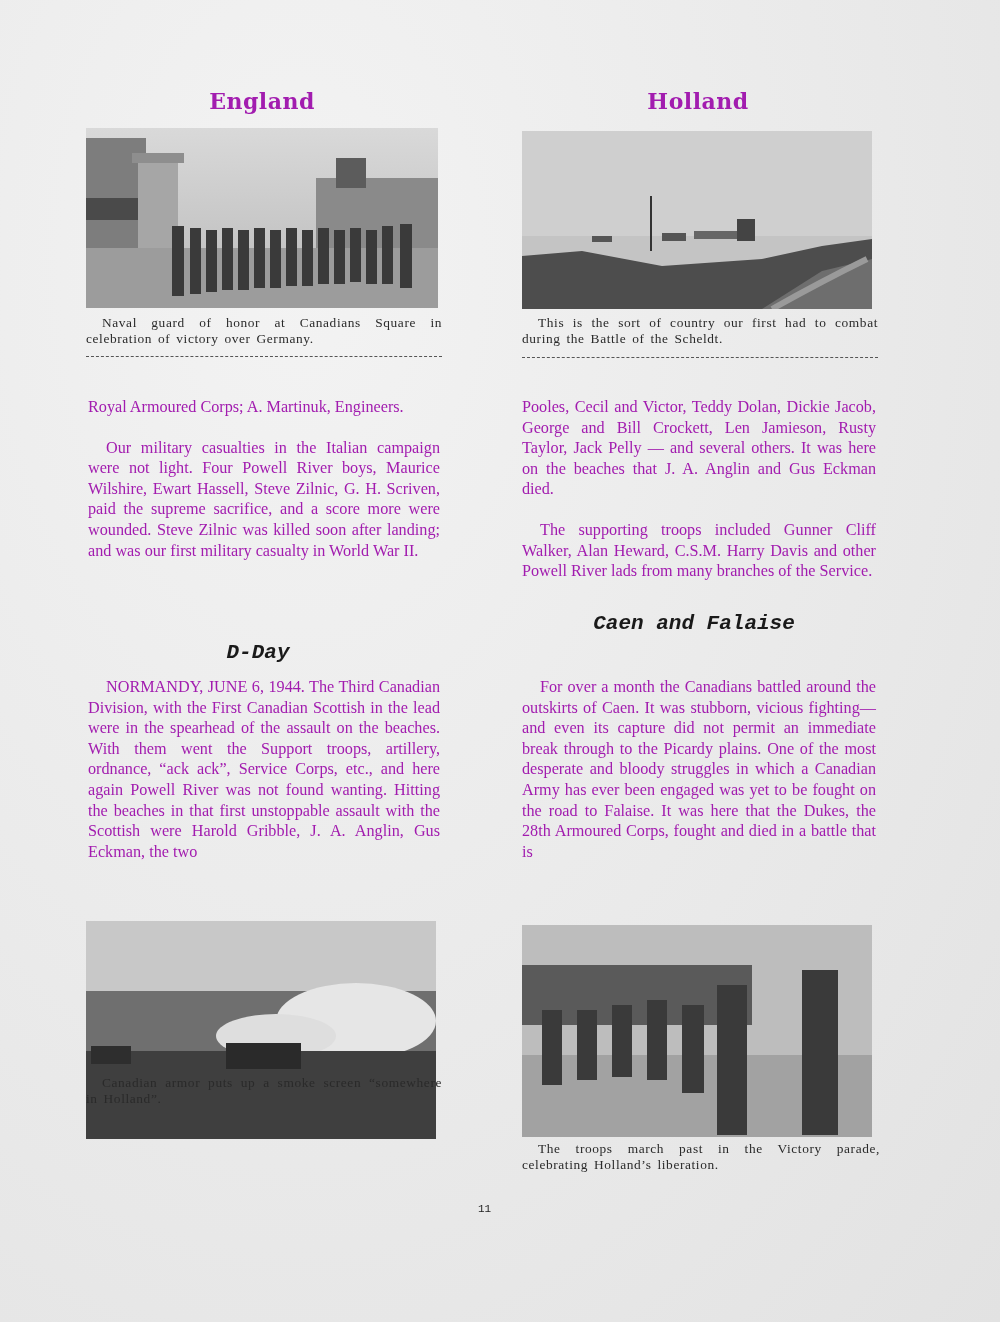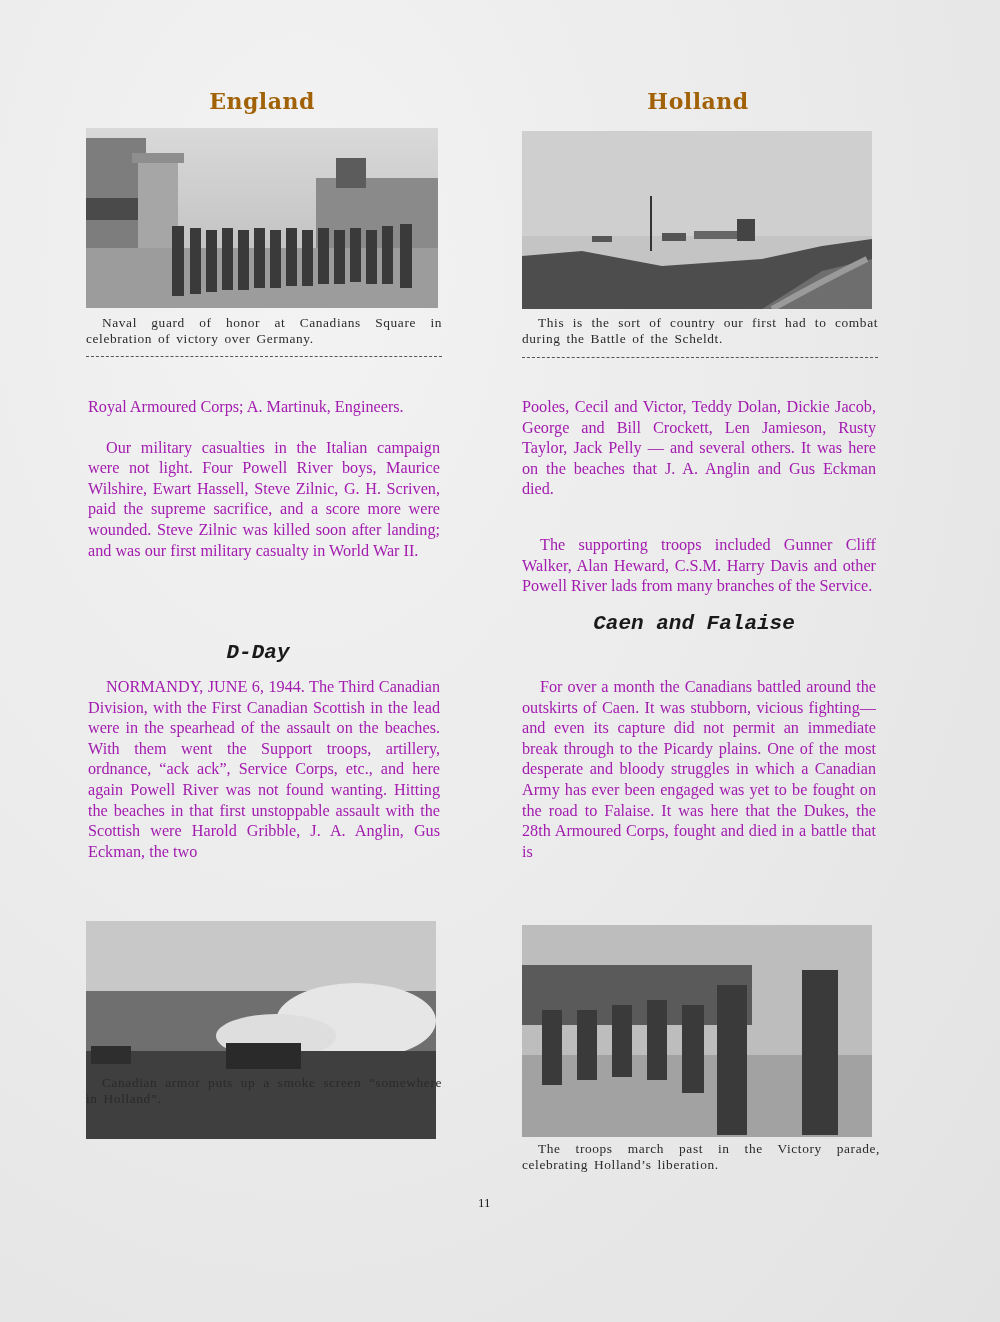--- a/index.html
+++ b/index.html
@@ -5,21 +5,21 @@
   html, body { margin: 0; padding: 0; }
   body {
     width: 1000px; height: 1322px; position: relative; overflow: hidden;
     background: #ececec;
     background-image: radial-gradient(ellipse at 30% 20%, #f3f3f3 0%, #e9e9e9 60%, #e2e2e2 100%);
     font-family: "DejaVu Serif", serif; color: #222;
   }
   .abs { position: absolute; }
   .heading-block {
     font-family: "DejaVu Serif", serif; font-weight: 900; font-size: 22px;
-    letter-spacing: 0.5px; color: #a16207; text-align: center;
+    letter-spacing: 0.5px; color: #a21caf; text-align: center;
   }
   .heading-italic {
     font-family: Liberation Mono, monospace; font-weight: bold; font-style: italic;
     font-size: 21px; color: #1a1a1a; text-align: center;
   }
   .photo {
     position: absolute; overflow: hidden;
     background: #8a8a8a;
     box-shadow: inset 0 0 0 1px #555;
   }
@@ -29,21 +29,21 @@
     color: #2a2a2a; text-align: justify; letter-spacing: 0.6px; word-spacing: 2px;
   }
   .caption p { margin: 0; text-indent: 16px; }
   .rule { position: absolute; height: 0; border-top: 1px dashed #555; }
   .body-text {
     font-family: "Liberation Serif", serif; font-size: 16.2px; line-height: 20.6px;
     color: #a21caf; text-align: justify;
   }
   .body-text p { margin: 0; text-indent: 18px; }
   .body-text p.noindent { text-indent: 0; }
-  .page-num { font-family: Liberation Serif, serif; font-size: 13px; color: #222; }
+  .page-num { font-family: Liberation Mono, monospace; font-size: 11px; color: #222; margin-top: 8px; }
 </style>
 </head>
 <body>
 
 <div class="abs heading-block" style="left:86px; top:88px; width:352px;">England</div>
 
 <div class="photo" style="left:86px; top:128px; width:352px; height:180px;">
   <svg viewBox="0 0 352 180" preserveAspectRatio="none">
     <defs>
       <linearGradient id="skyE" x1="0" y1="0" x2="0" y2="1">
@@ -112,21 +112,21 @@
 </div>
 
 <div class="abs heading-italic" style="left:88px; top:641px; width:340px;">D-Day</div>
 
 <div class="abs body-text" style="left:88px; top:677px; width:352px;">
   <p>NORMANDY, JUNE 6, 1944. The Third Canadian Division, with the First Canadian Scottish in the lead were in the spearhead of the assault on the beaches. With them went the Support troops, artillery, ordnance, “ack ack”, Service Corps, etc., and here again Powell River was not found wanting. Hitting the beaches in that first unstoppable assault with the Scottish were Harold Gribble, J. A. Anglin, Gus Eckman, the two</p>
 </div>
 
 <div class="abs body-text" style="left:522px; top:397px; width:354px;">
   <p class="noindent">Pooles, Cecil and Victor, Teddy Dolan, Dickie Jacob, George and Bill Crockett, Len Jamieson, Rusty Taylor, Jack Pelly — and several others. It was here on the beaches that J. A. Anglin and Gus Eckman died.</p>
-  <p style="margin-top:35px;font-family:Liberation Serif, serif;">The supporting troops included Gunner Cliff Walker, Alan Heward, C.S.M. Harry Davis and other Powell River lads from many branches of the Service.</p>
+  <p style="margin-top:20px;font-family:Liberation Serif, serif;">The supporting troops included Gunner Cliff Walker, Alan Heward, C.S.M. Harry Davis and other Powell River lads from many branches of the Service.</p>
 </div>
 
 <div class="abs heading-italic" style="left:522px; top:612px; width:344px;">Caen and Falaise</div>
 
 <div class="abs body-text" style="left:522px; top:677px; width:354px;">
   <p>For over a month the Canadians battled around the outskirts of Caen. It was stubborn, vicious fighting—and even its capture did not permit an immediate break through to the Picardy plains. One of the most desperate and bloody struggles in which a Canadian Army has ever been engaged was yet to be fought on the road to Falaise. It was here that the Dukes, the 28th Armoured Corps, fought and died in a battle that is</p>
 </div>
 
 <div class="photo" style="left:86px; top:921px; width:350px; height:218px;">
   <svg viewBox="0 0 350 218" preserveAspectRatio="none">

